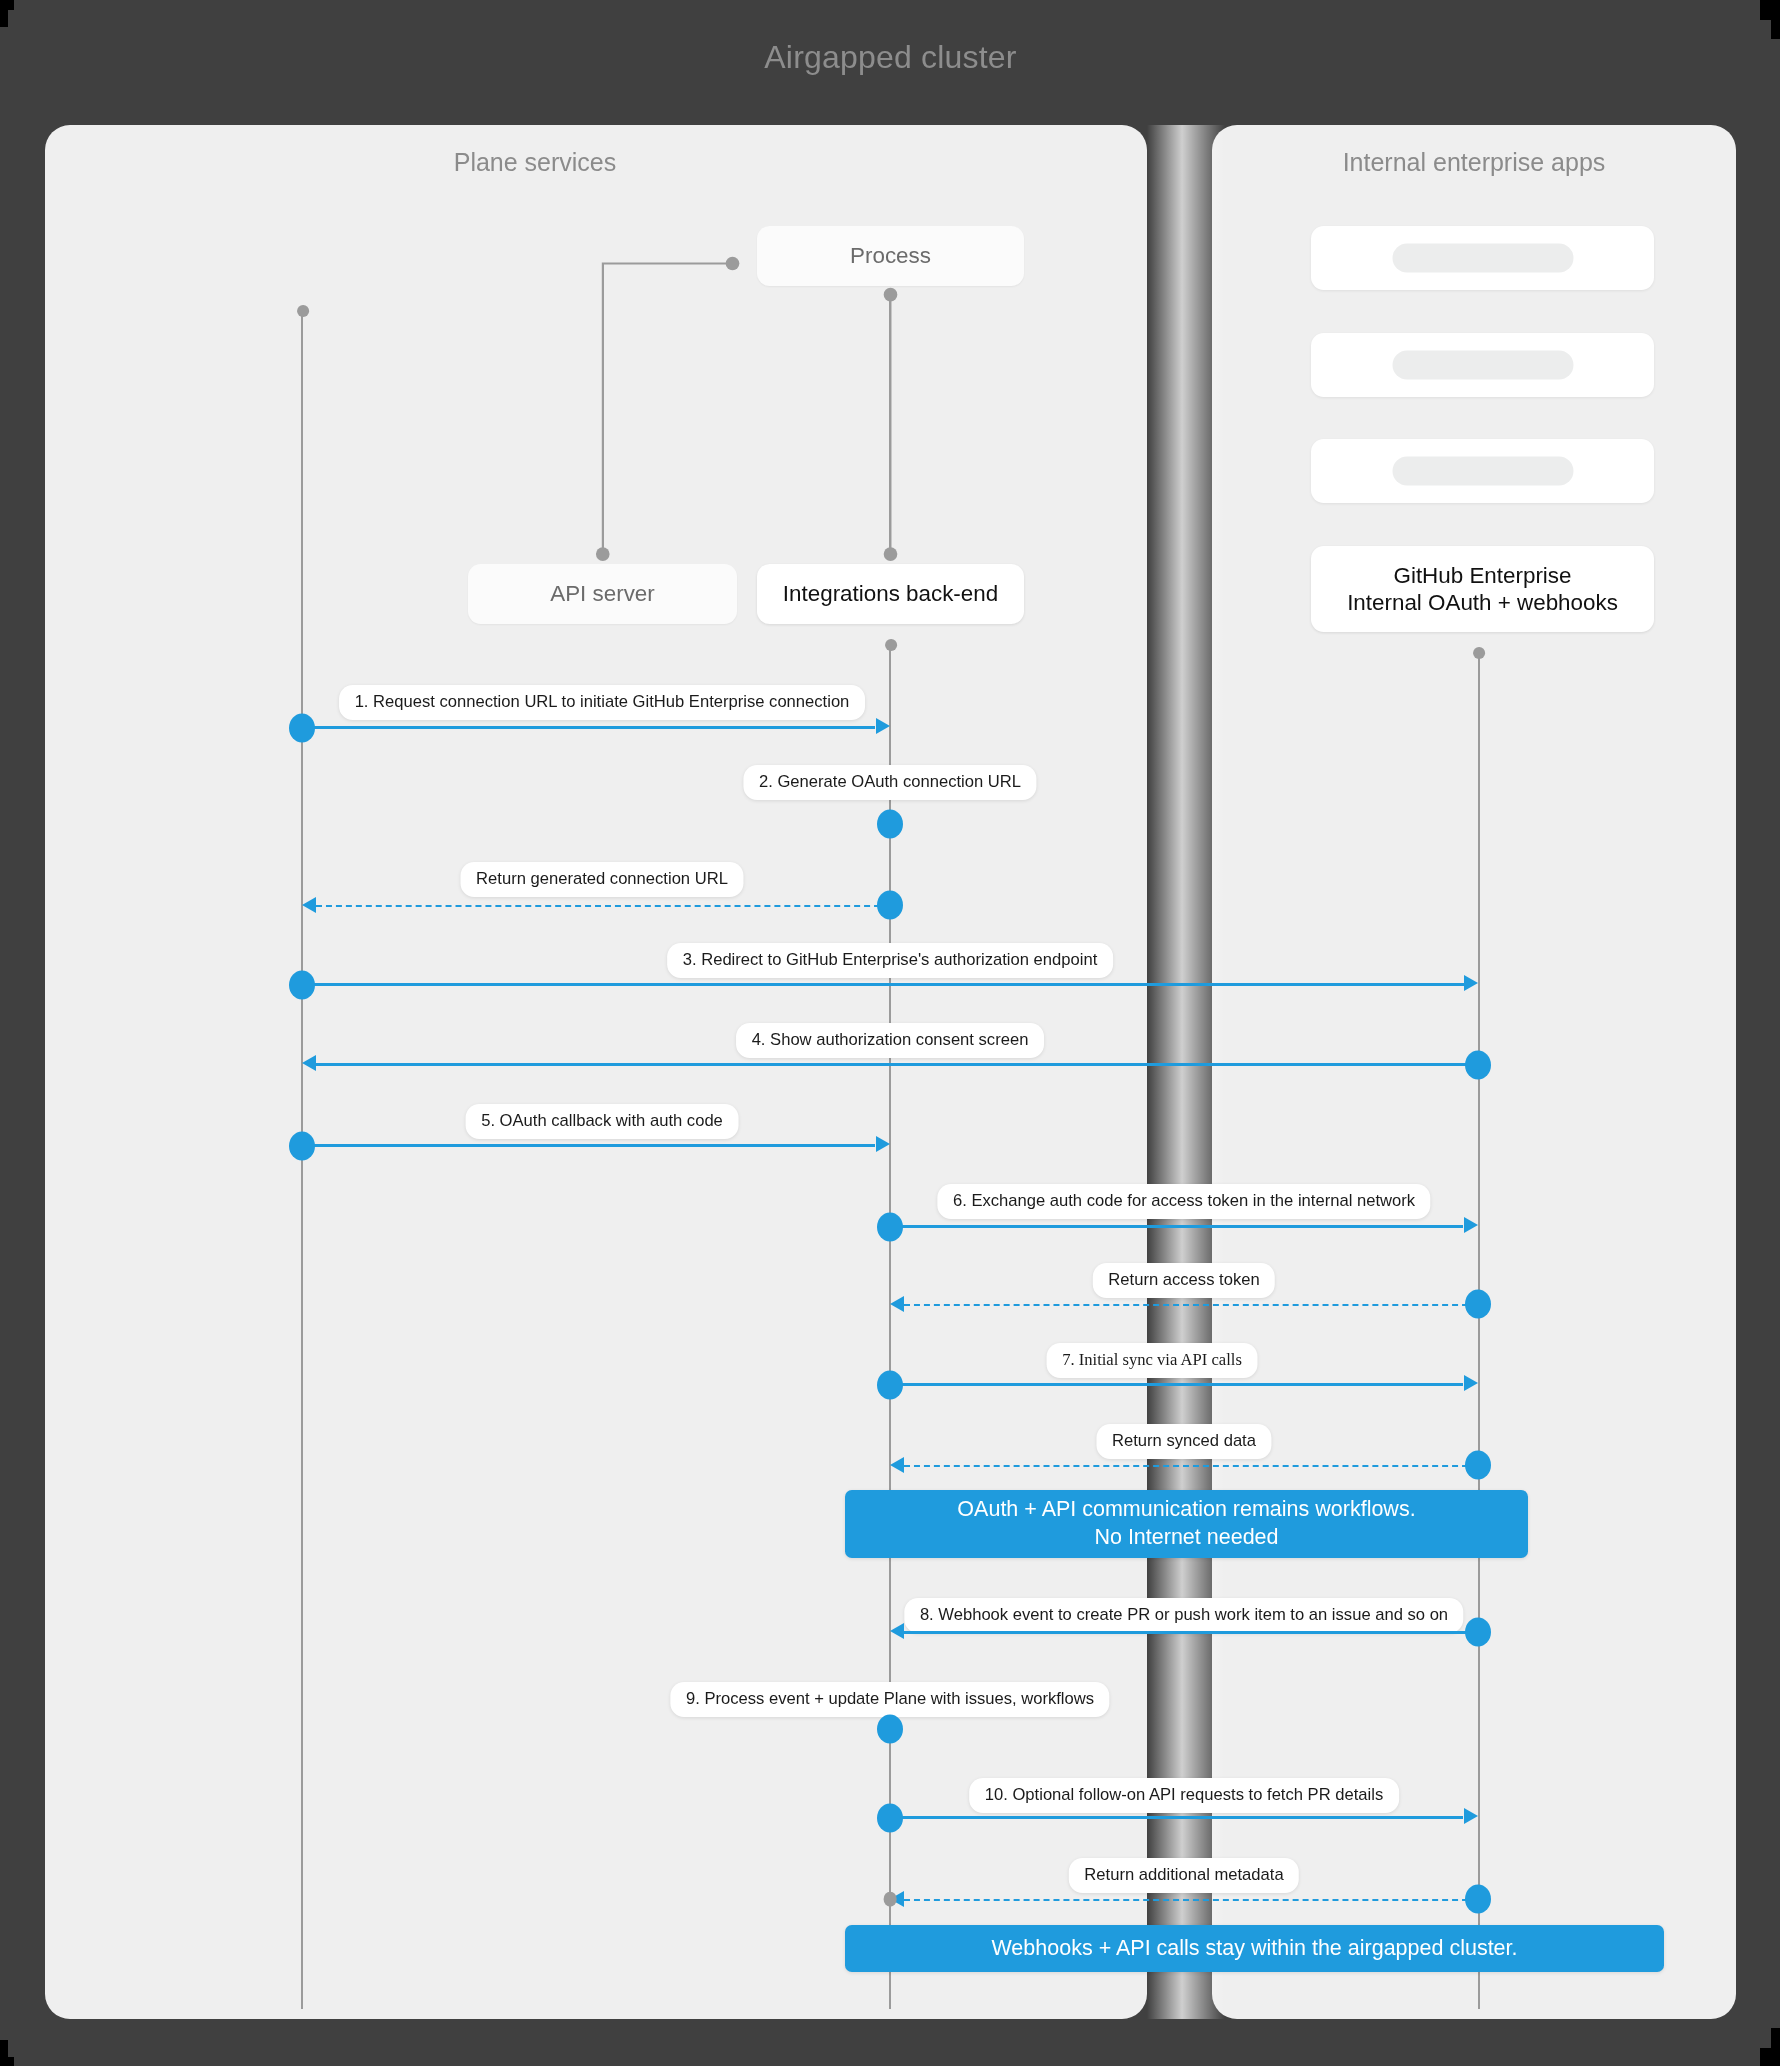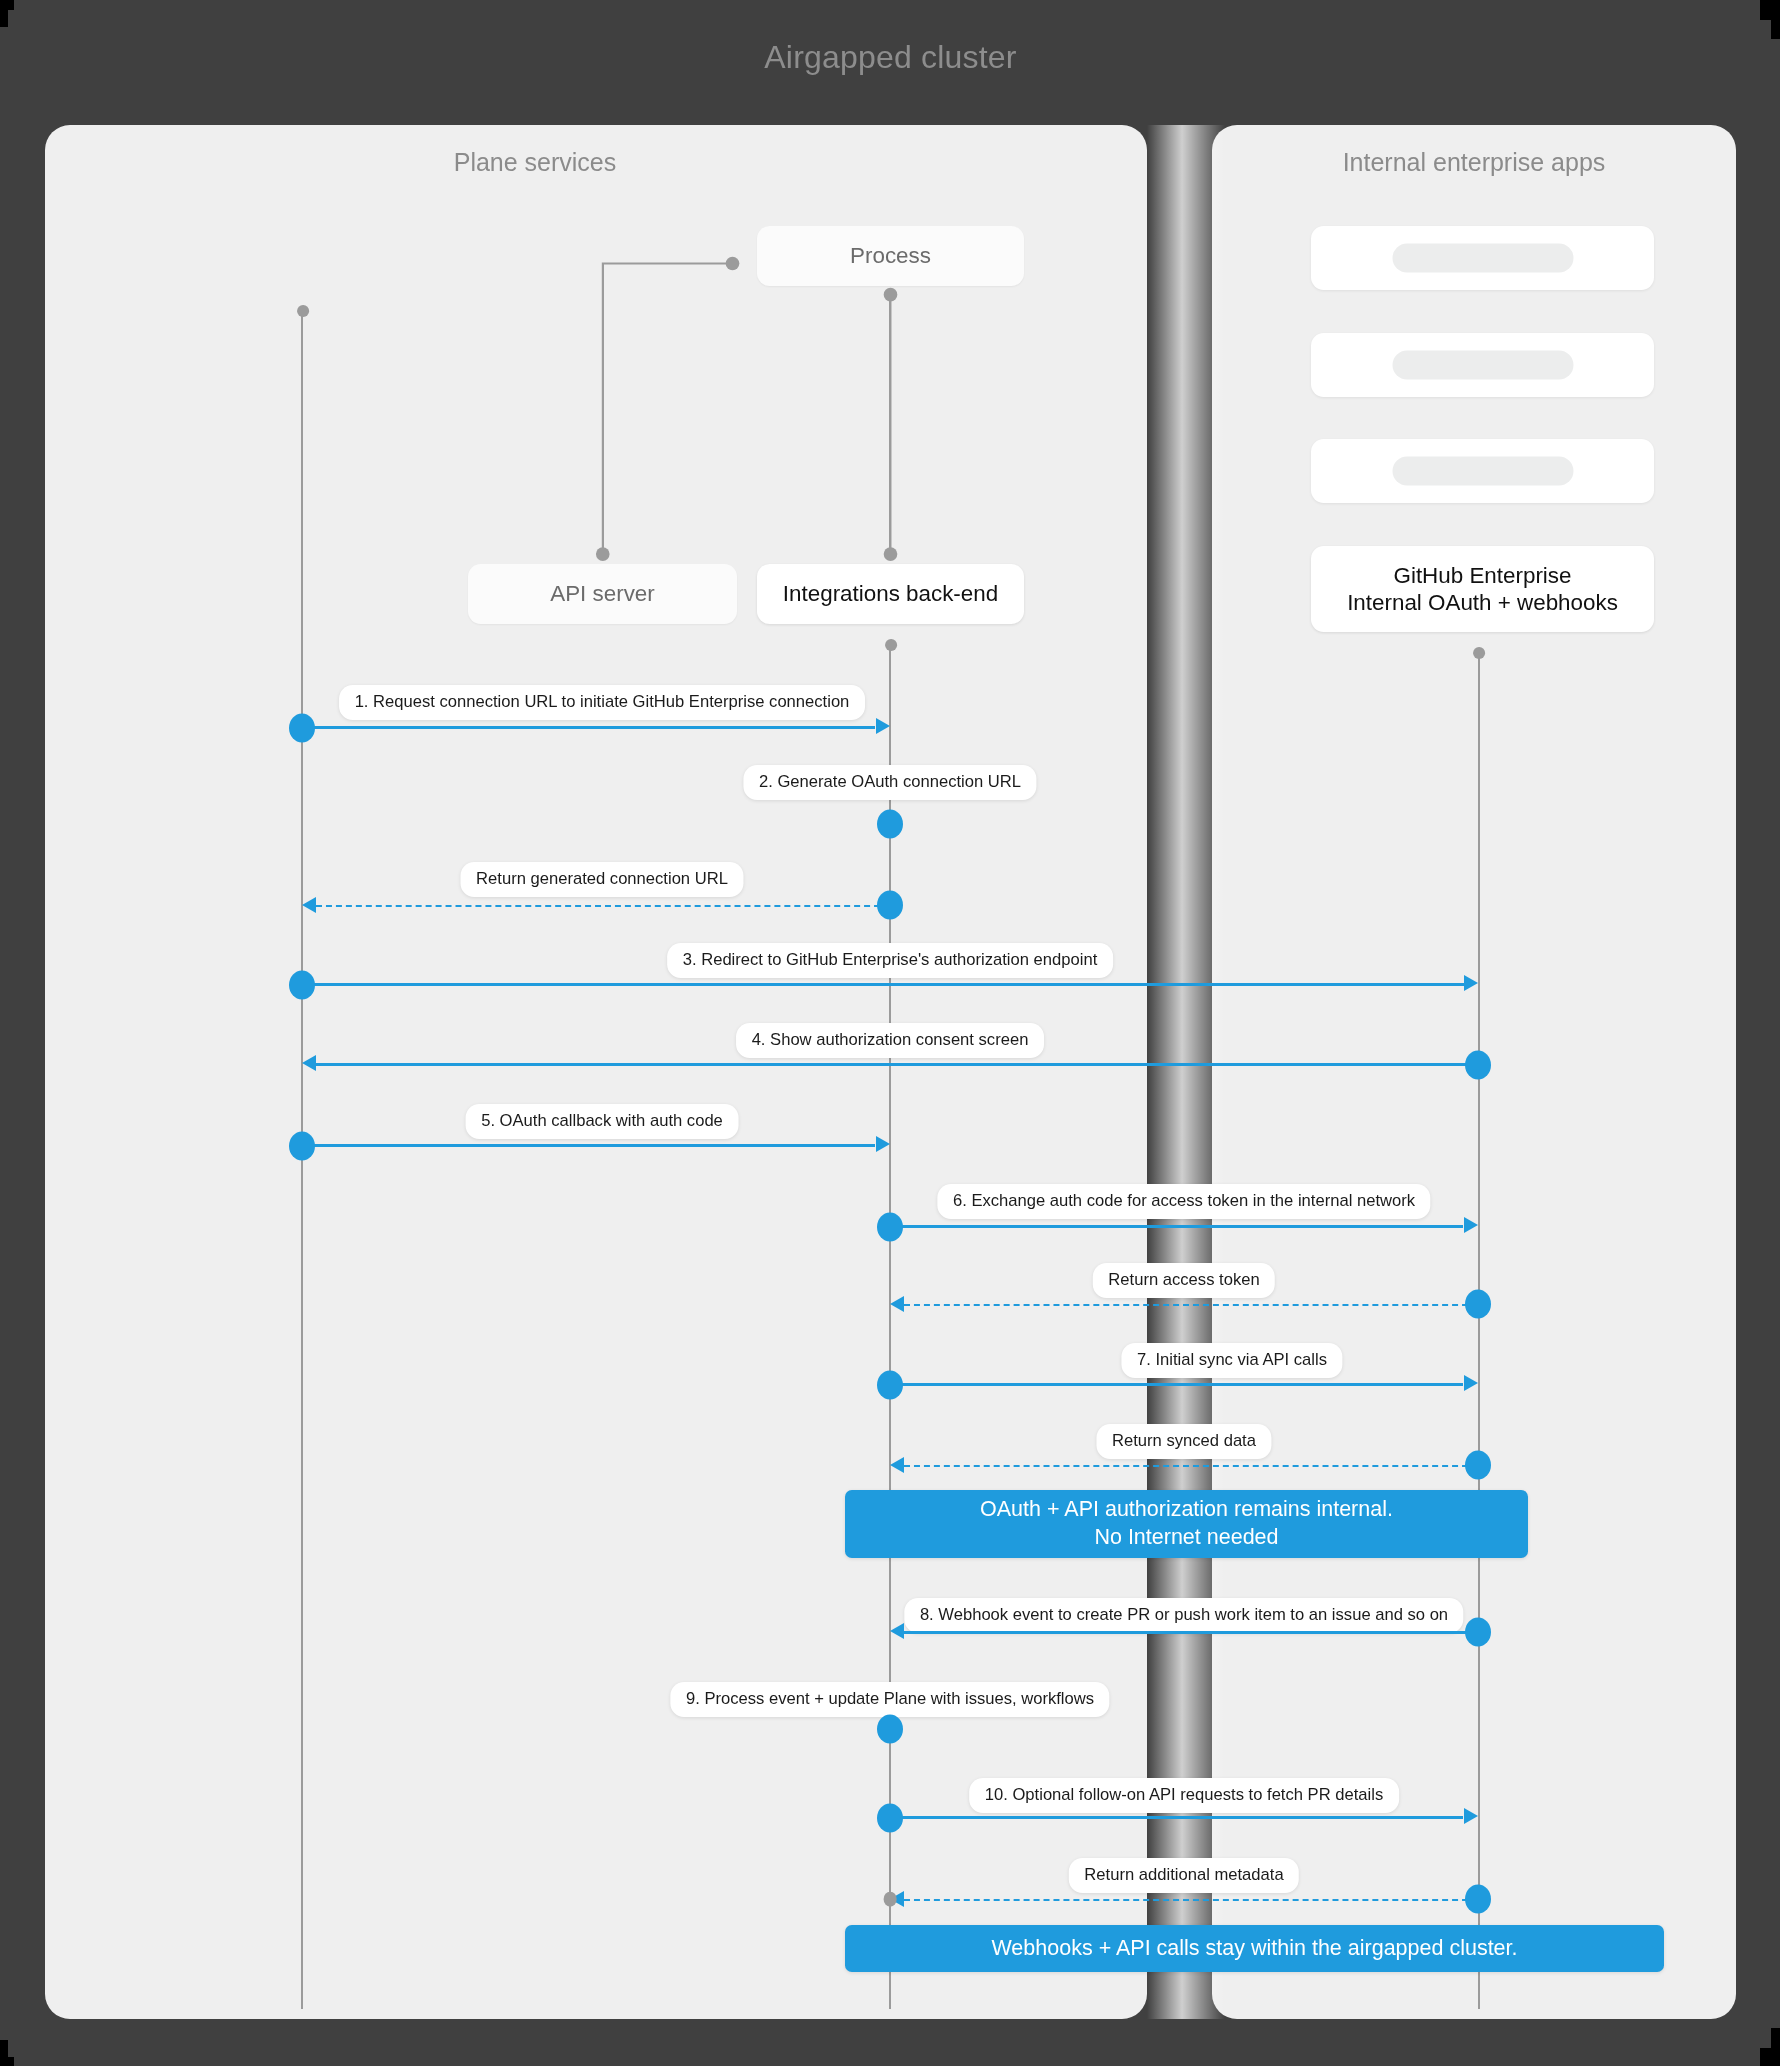--- a/index.html
+++ b/index.html
@@ -273,33 +273,33 @@
     <div class="msg-label" style="left:1184px; top:1184px;">6. Exchange auth code for access token in the internal network</div>
     <div class="arrow-line" style="left:890px; top:1225px; width:573px;"></div>
     <div class="arrow-head right" style="left:1464px; top:1217px;"></div>
     <div class="endpoint-dot" style="left:890px; top:1227px;"></div>
 
     <div class="msg-label" style="left:1184px; top:1263px;">Return access token</div>
     <div class="arrow-line dashed" style="left:904px; top:1304px; width:574px;"></div>
     <div class="arrow-head left" style="left:890px; top:1296px;"></div>
     <div class="endpoint-dot" style="left:1478px; top:1304px;"></div>
 
-    <div class="msg-label" style="left:1232px; top:1343px;">7. Initial sync via API calls</div>
+    <div class="msg-label" style="left:1152px; top:1343px;font-family:Liberation Serif, serif;">7. Initial sync via API calls</div>
     <div class="arrow-line" style="left:890px; top:1383px; width:573px;"></div>
     <div class="arrow-head right" style="left:1464px; top:1375px;"></div>
     <div class="endpoint-dot" style="left:890px; top:1385px;"></div>
 
     <div class="msg-label" style="left:1184px; top:1424px;">Return synced data</div>
     <div class="arrow-line dashed" style="left:904px; top:1465px; width:574px;"></div>
     <div class="arrow-head left" style="left:890px; top:1457px;"></div>
     <div class="endpoint-dot" style="left:1478px; top:1465px;"></div>
 
     <div class="note-box" style="left:845px; top:1490px; width:683px; height:68px;">
       <div>
-        <div>OAuth + API authorization remains internal.</div>
+        <div>OAuth + API communication remains workflows.</div>
         <div>No Internet needed</div>
       </div>
     </div>
 
     <div class="msg-label" style="left:1184px; top:1598px;">8. Webhook event to create PR  or push work item to an issue  and so on</div>
     <div class="arrow-line" style="left:904px; top:1631px; width:574px;"></div>
     <div class="arrow-head left" style="left:890px; top:1623px;"></div>
     <div class="endpoint-dot" style="left:1478px; top:1632px;"></div>
 
     <div class="msg-label" style="left:890px; top:1682px;">9. Process event + update Plane with issues, workflows</div>

